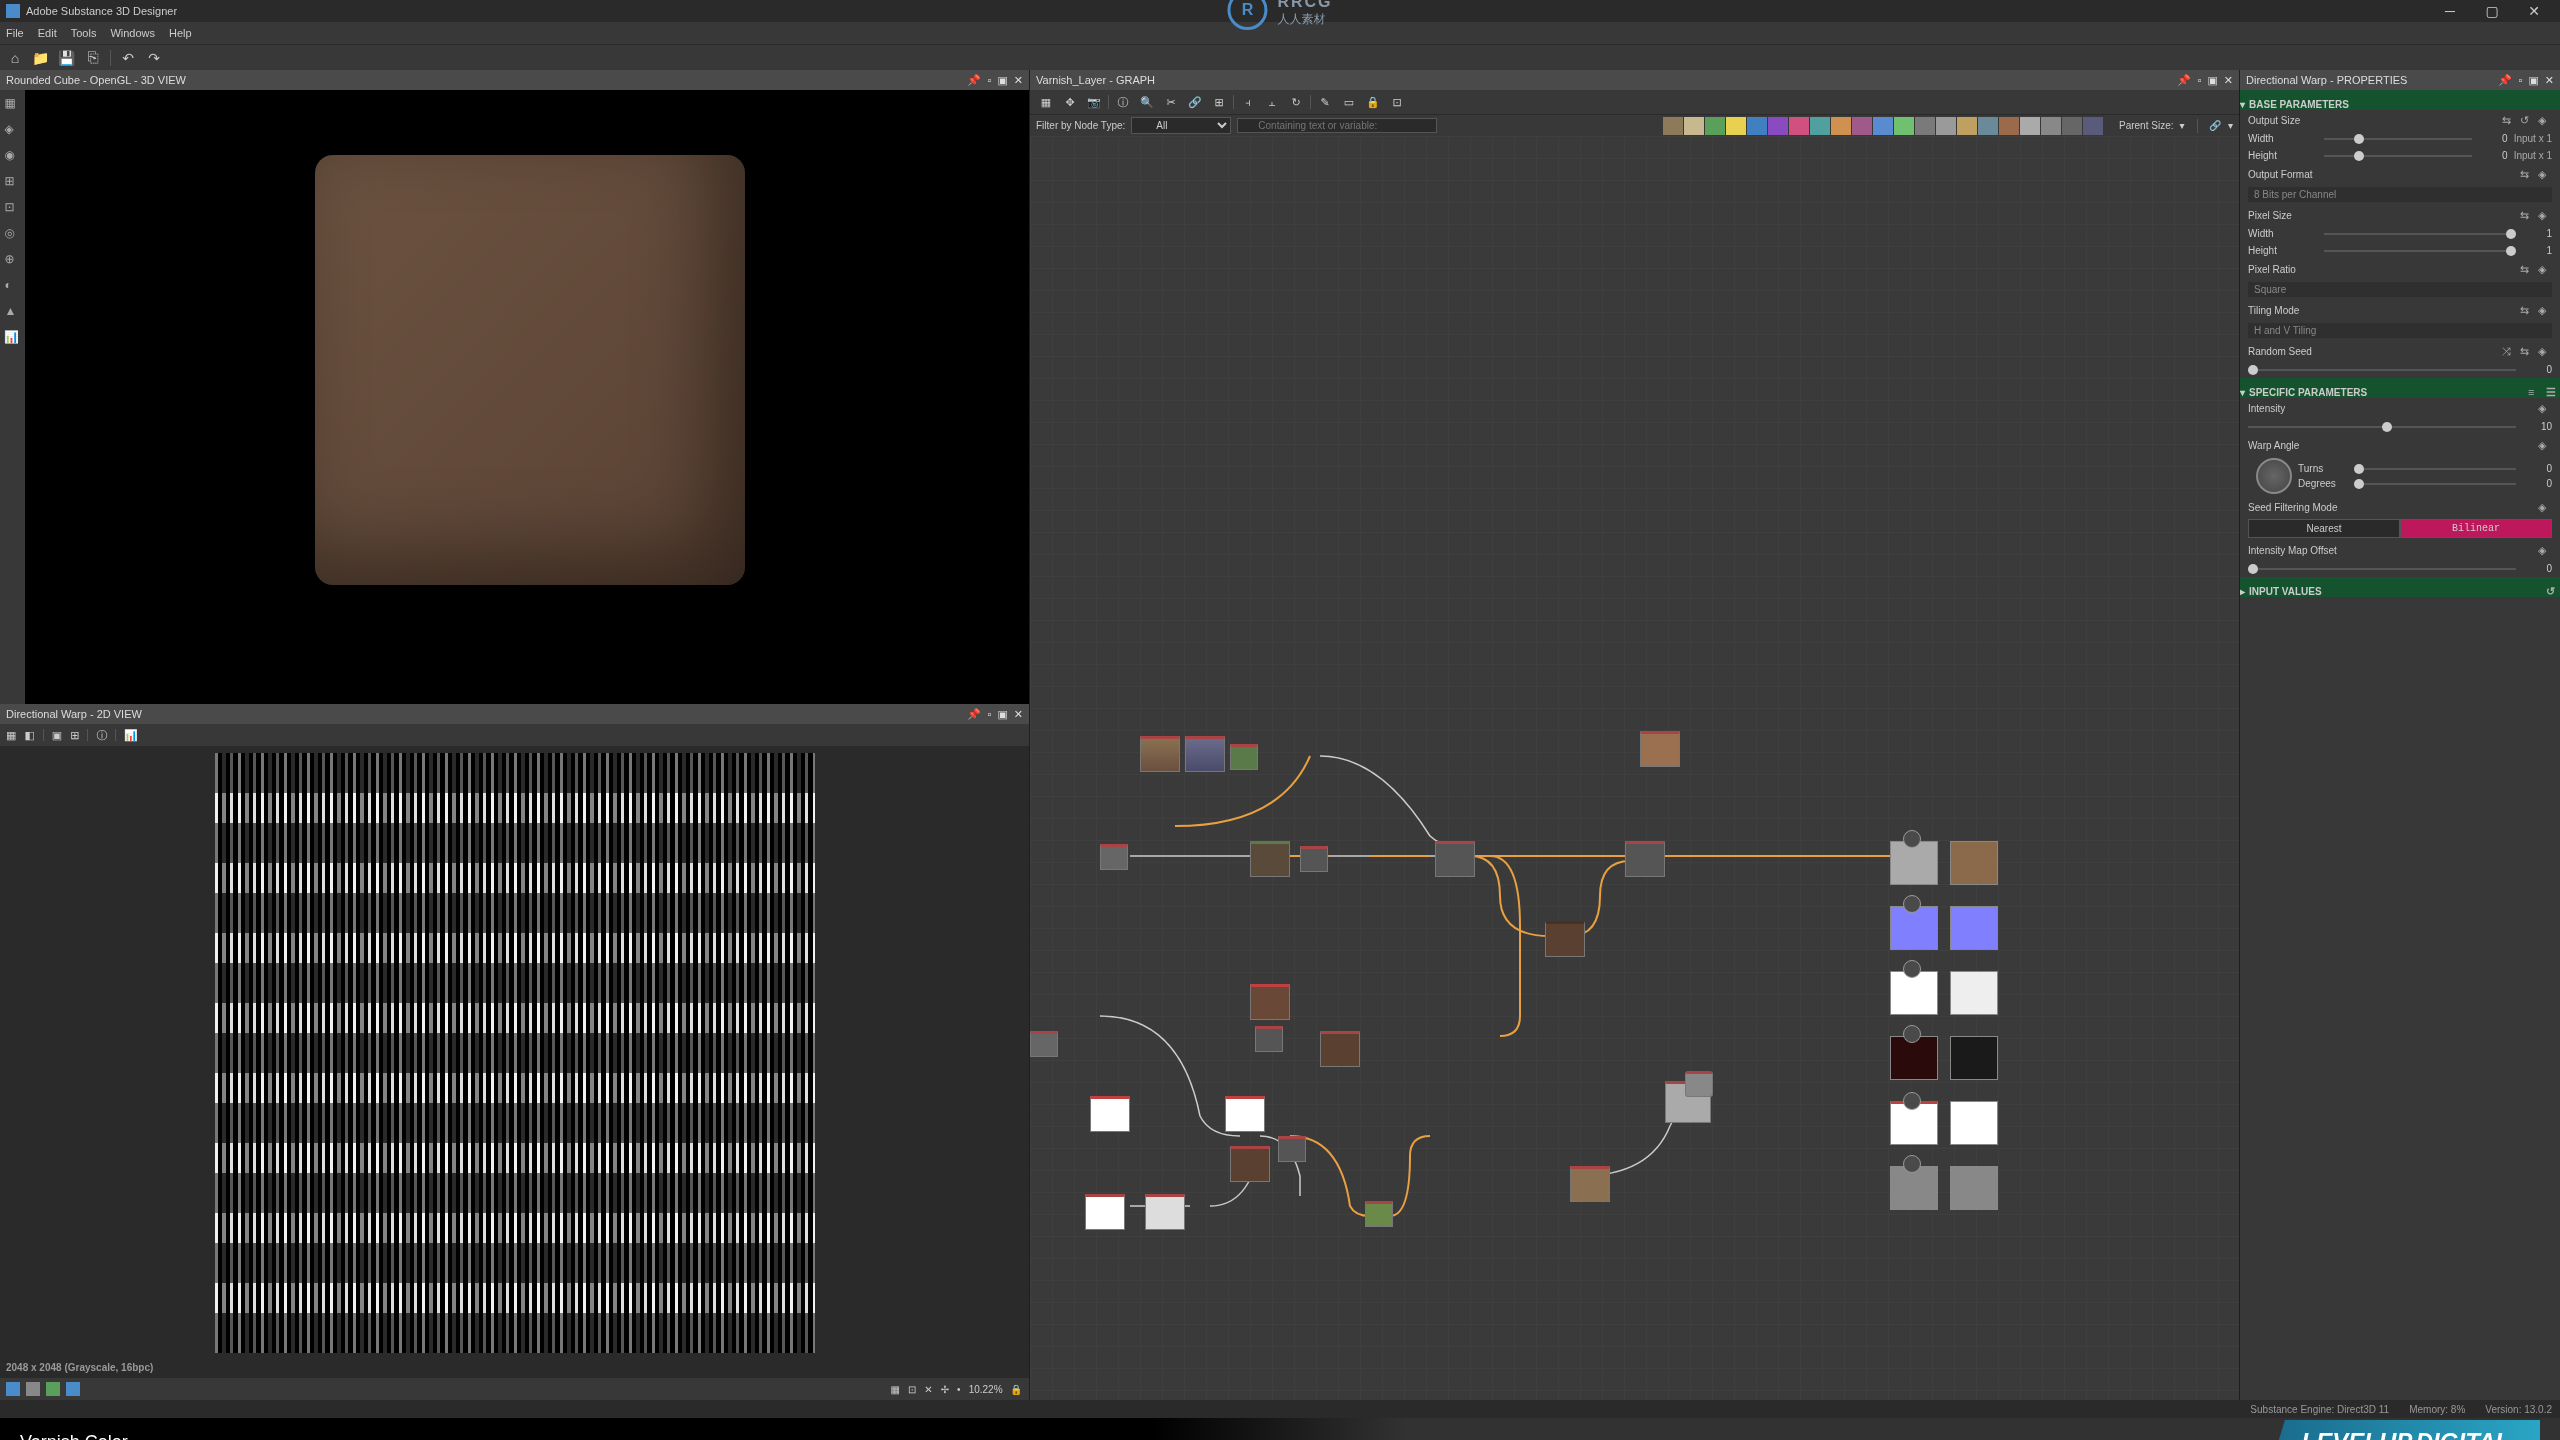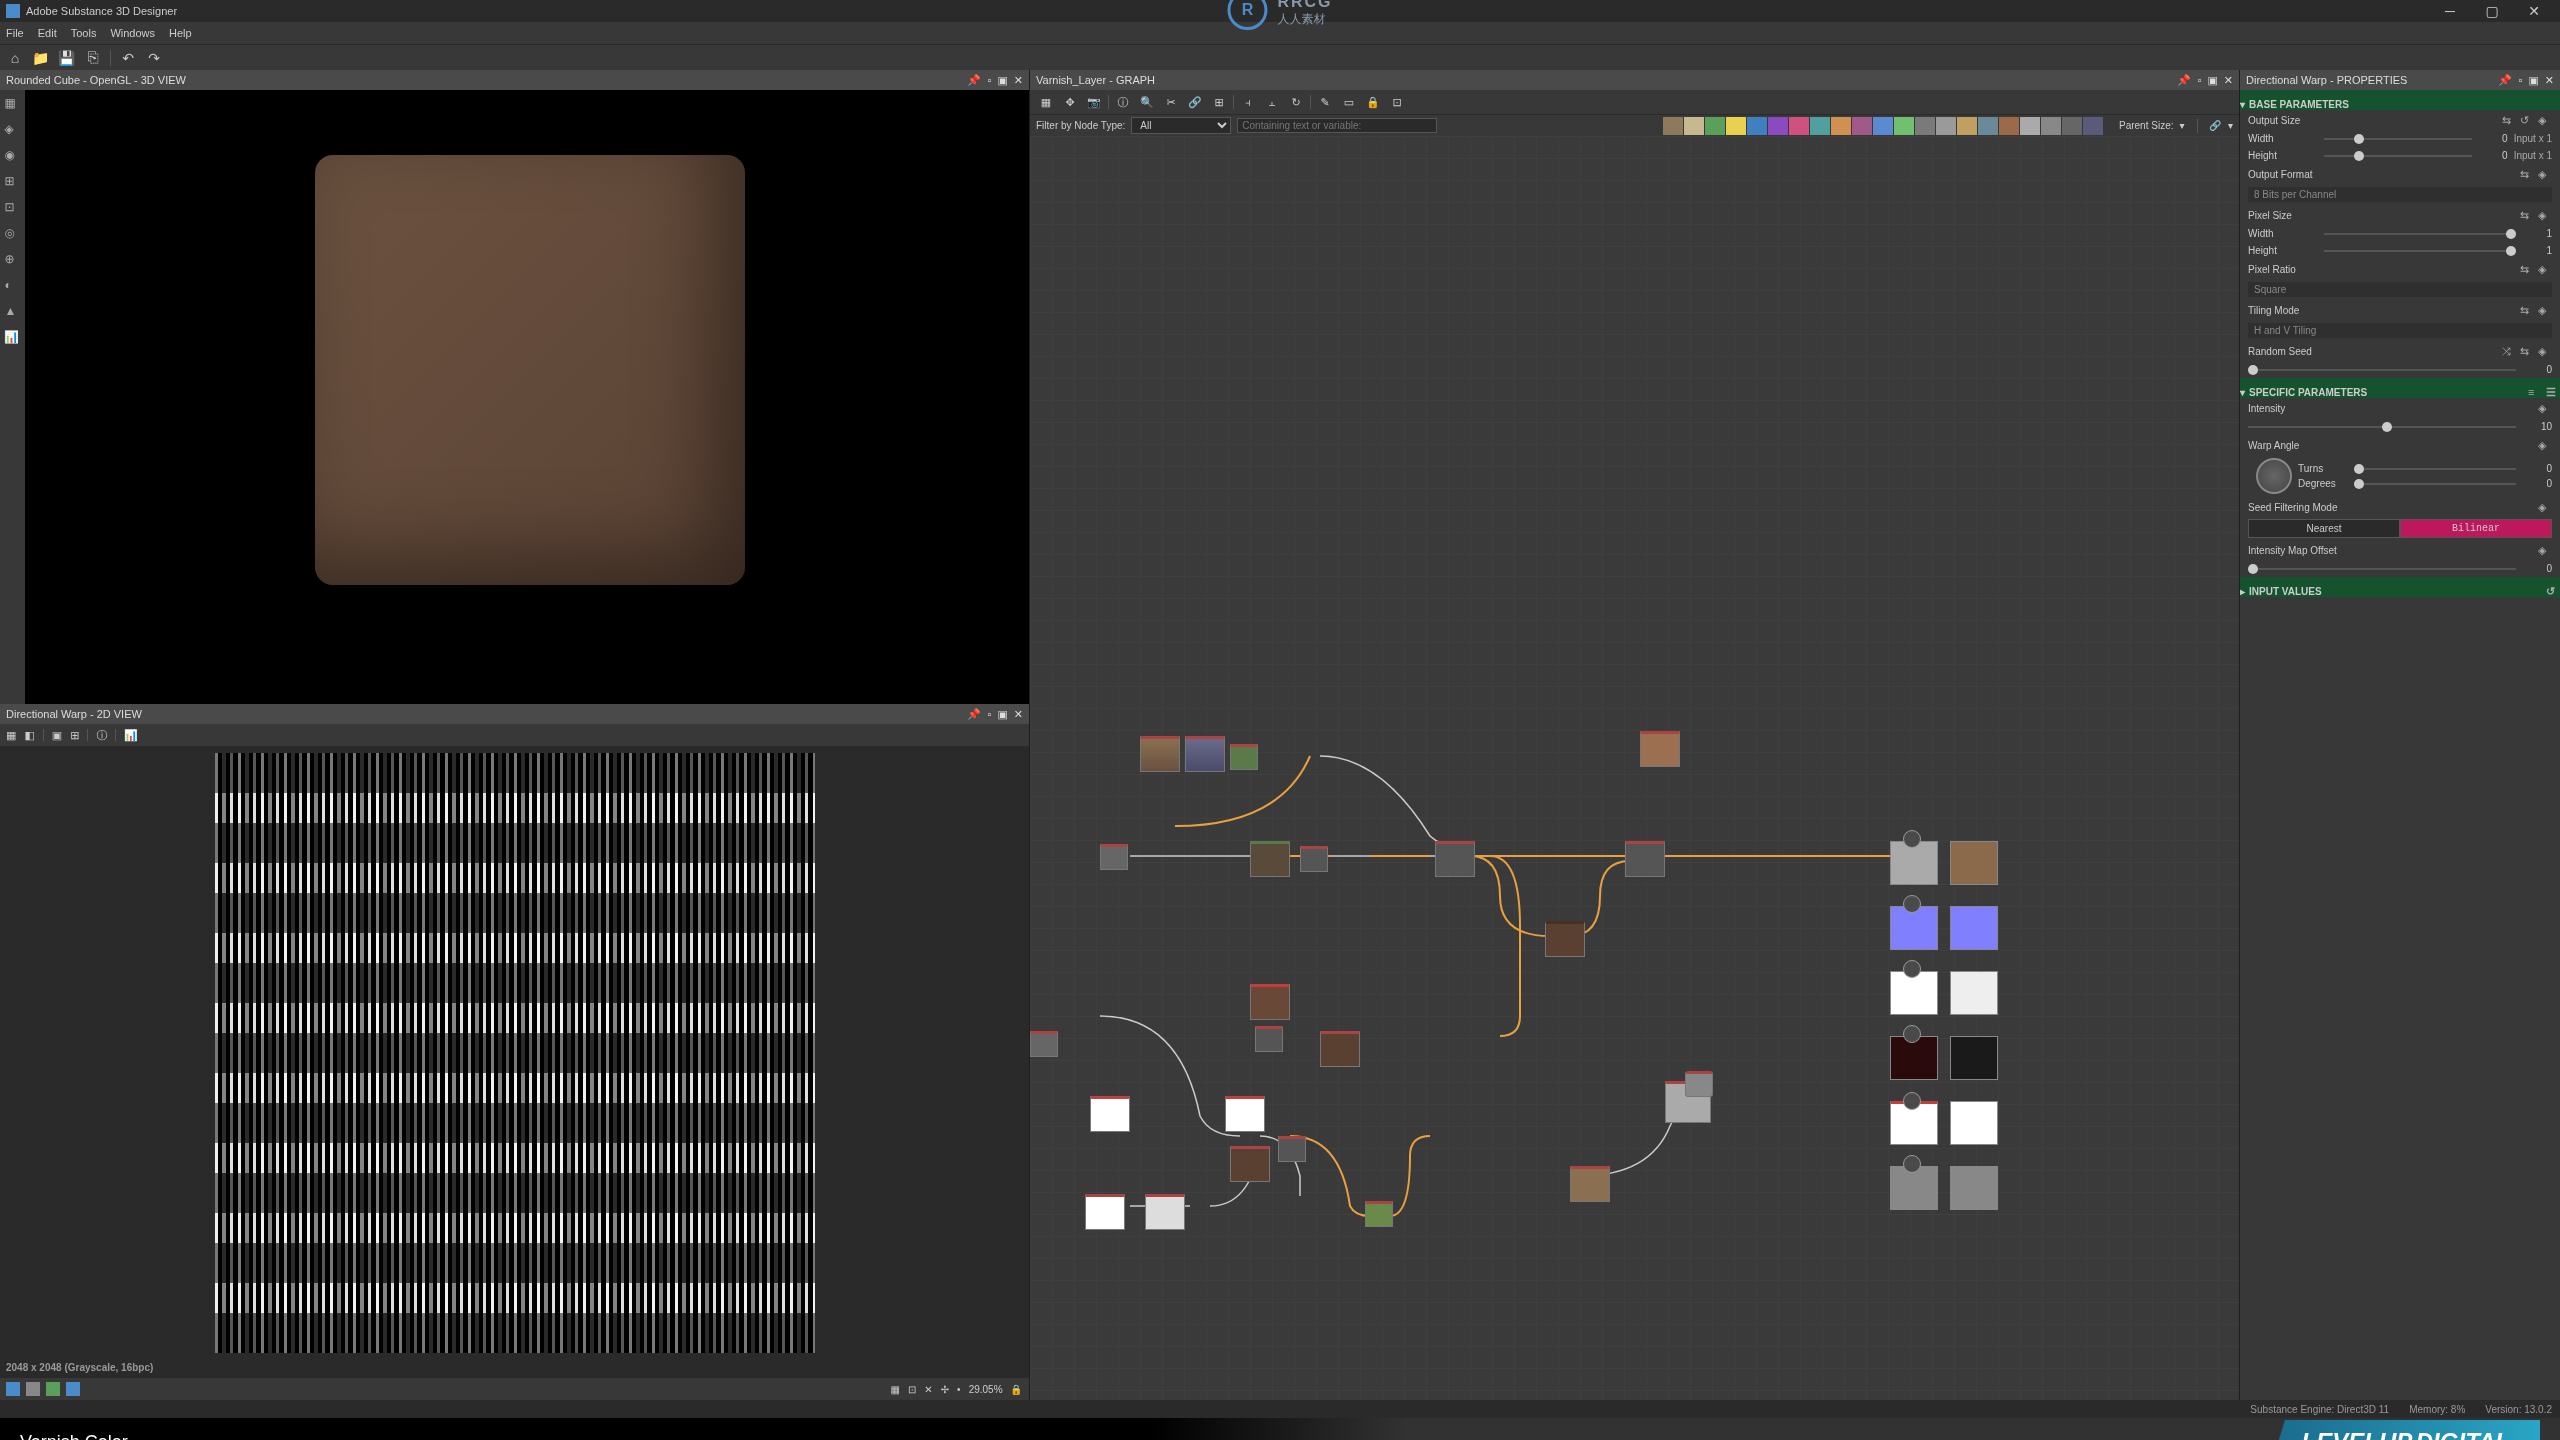--- a/index.html
+++ b/index.html
@@ -30,21 +30,21 @@
 .view2d-toolbar { height: 22px; background: #383838; display: flex; align-items: center; padding: 0 6px; gap: 8px; }
 .view2d-canvas { flex: 1; background: #2a2a2a; display: flex; justify-content: center; align-items: center; position: relative; }
 .texture-preview { width: 600px; height: 600px; background: repeating-linear-gradient(90deg, #fff 0 3px, #000 3px 7px, #888 7px 11px, #222 11px 15px, #ccc 15px 18px, #111 18px 23px), repeating-linear-gradient(0deg, rgba(0,0,0,0.5) 0 40px, rgba(255,255,255,0.1) 40px 70px); background-blend-mode: multiply; filter: contrast(1.4) brightness(0.95); }
 .view2d-status { height: 18px; background: #2a2a2a; font-size: 10px; padding: 2px 6px; color: #999; font-weight: bold; }
 .view2d-bottom { height: 22px; background: #383838; display: flex; align-items: center; justify-content: space-between; padding: 0 6px; font-size: 10px; }
 .view2d-bottom-icons { display: flex; gap: 6px; }
 .center-col { flex: 1; display: flex; flex-direction: column; background: #2f2f2f; border-right: 1px solid #1e1e1e; }
 .graph-toolbar { height: 24px; background: #383838; display: flex; align-items: center; padding: 0 6px; gap: 4px; }
 .graph-toolbar .ticon { width: 20px; height: 20px; display: flex; align-items: center; justify-content: center; color: #ccc; }
 .graph-filter { height: 22px; background: #383838; display: flex; align-items: center; padding: 0 6px; gap: 6px; font-size: 10px; border-top: 1px solid #2a2a2a; }
-.graph-filter input, .graph-filter select { background: #2a2a2a; border: 1px solid #555; color: #ccc; font-size: 10px; padding: 1px 4px; }
+.graph-filter input, .graph-filter select { background: #2a2a2a; border: 1px solid #555; color: #ccc; font-size: 10px; padding: 1px 20px; }
 .color-swatches { display: flex; gap: 1px; margin-left: auto; }
 .swatch { width: 20px; height: 18px; }
 .graph-canvas { flex: 1; background: #3a3a3a; background-image: linear-gradient(#3f3f3f 1px, transparent 1px), linear-gradient(90deg, #3f3f3f 1px, transparent 1px); background-size: 22px 22px; position: relative; }
 .node { position: absolute; width: 40px; height: 36px; background: #555; border: 1px solid #777; border-top: 3px solid #aa4444; }
 .node.small { width: 28px; height: 26px; }
 .node.big { width: 46px; height: 42px; }
 .output-node { position: absolute; width: 48px; height: 44px; border: 1px solid #888; }
 .output-badge { position: absolute; width: 18px; height: 18px; border-radius: 50%; background: #4a4a4a; border: 1px solid #999; top: -12px; right: 16px; }
 .wire { position: absolute; pointer-events: none; }
 .right-col { width: 320px; background: #383838; display: flex; flex-direction: column; font-size: 10px; overflow-y: auto; }
@@ -165,21 +165,21 @@
         <div style="width:14px;height:14px;background:#888"></div>
         <div style="width:14px;height:14px;background:#5aa05a"></div>
         <div style="width:14px;height:14px;background:#4a8cca"></div>
       </div>
       <div style="display:flex;gap:8px;align-items:center">
         <div>▦</div>
         <div>⊡</div>
         <div>✕</div>
         <div>✢</div>
         <div>•</div>
-        <span>29.05%</span>
+        <span>10.22%</span>
         <div>🔒</div>
       </div>
     </div>
   </div>
 
   <div class="center-col">
     <div class="panel-header">
       <span>Varnish_Layer - GRAPH</span>
       <div class="panel-header-ctrls">
         <span>📌</span>

